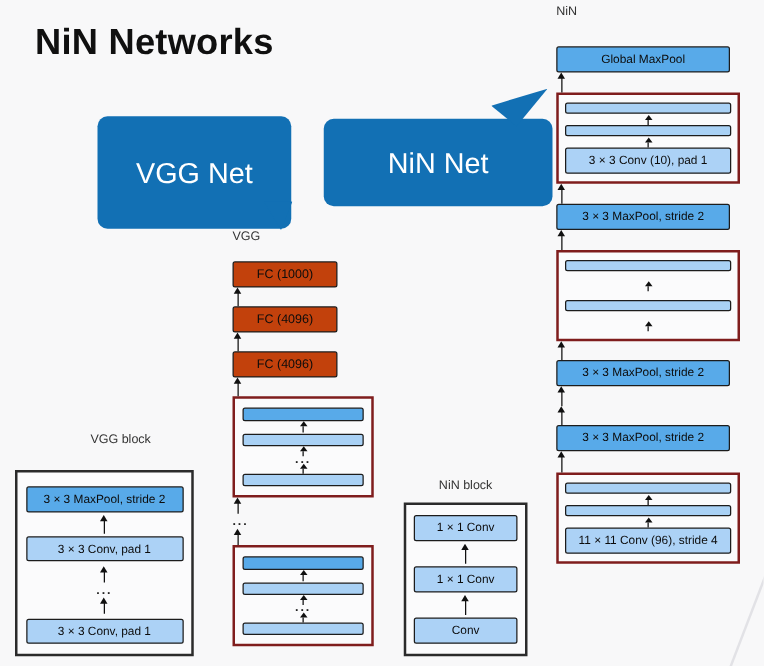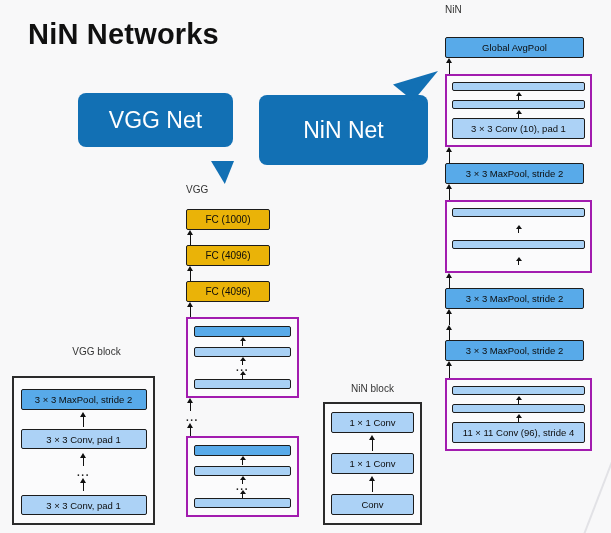--- a/index.html
+++ b/index.html
@@ -4,42 +4,42 @@
 <style>
   * { margin:0; padding:0; box-sizing:border-box; }
   html,body { width:611px; height:533px; }
   body { font-family:"Liberation Sans", sans-serif; background:#f8f8f9; }
   .stage { position:relative; width:611px; height:533px; background:#f8f8f9; overflow:hidden; }
 
   .title { position:absolute; left:28px; top:18px; font-size:29px; font-weight:700; color:#101010; letter-spacing:0.2px; }
 
   
   .bubble { position:absolute; background:#1270b4; border-radius:8px; display:flex; align-items:center; justify-content:center; color:#fff; font-size:23px; }
-  .bubble-vgg { left:78px; top:93px; width:155px; height:54px; }
-  .bubble-nin { left:259px; top:95px; width:169px; height:70px; }
+  .bubble-vgg { left:78px; top:93px; width:155px; height:90px; }
+  .bubble-nin { left:259px; top:95px; width:183px; height:70px; }
   .tail { position:absolute; background:#1270b4; }
   .tail-vgg { left:211px; top:161px; width:23px; height:23px; clip-path:polygon(0 0,100% 0,60% 100%); }
   .tail-nin { left:393px; top:71px; width:45px; height:30px; clip-path:polygon(100% 0,0 45%,45% 100%); }
 
   
   .mini-label { font-size:10px; color:#333; text-align:center; }
 
   
   .node { border:1.3px solid #1c1c1c; border-radius:2px; display:flex; align-items:center; justify-content:center; font-size:9.5px; color:#0c0c0c; white-space:nowrap; flex:none; }
   .fill-pool { background:#58aae9; }
   .fill-conv { background:#acd2f6; }
-  .fill-white { background:#eab308; }
+  .fill-white { background:#c2410c; }
 
   
   .bar { border:1.2px solid #1c1c1c; border-radius:2px; flex:none; }
   .bar-light { background:#a9d1f5; }
   .bar-dark { background:#58aae9; }
 
   
-  .blockbox { border:2px solid #a21caf; background:#fbfbfc; display:flex; flex-direction:column; align-items:center; flex:none; width:100%; }
+  .blockbox { border:2px solid #7f1d1d; background:#fbfbfc; display:flex; flex-direction:column; align-items:center; flex:none; width:100%; }
 
   
   .col { position:absolute; display:flex; flex-direction:column; align-items:flex-start; }
   .col-vgg { left:186px; top:184px; width:113px; }
   .col-nin { left:445px; top:4px;  width:147px; }
 
   
   .arrow { position:relative; width:9px; flex:none; }
   .arrow::before { content:""; position:absolute; left:50%; top:4px; bottom:0; width:1.4px; margin-left:-0.7px; background:#101010; }
   .arrow::after  { content:""; position:absolute; left:50%; top:0; margin-left:-3.6px; width:0; height:0;
@@ -145,21 +145,21 @@
     <div class="node fill-conv">1 × 1 Conv</div>
     <div class="arrow" style="height:16px;margin:2px 0;"></div>
     <div class="node fill-conv">1 × 1 Conv</div>
     <div class="arrow" style="height:16px;margin:2px 0;"></div>
     <div class="node fill-conv">Conv</div>
   </div>
 
   <div class="col col-nin">
     <div class="mini-label col-head">NiN</div>
 
-    <div class="node fill-pool wide-node">Global AvgPool</div>
+    <div class="node fill-pool wide-node">Global MaxPool</div>
     <div class="arrow" style="height:16px;"></div>
 
     <div class="blockbox nin-blk">
       <div class="bar bar-light bar-h9"></div>
       <div class="arrow arrow-sm" style="height:8px;"></div>
       <div class="bar bar-light bar-h9"></div>
       <div class="arrow arrow-sm" style="height:8px;"></div>
       <div class="node fill-conv">3 × 3 Conv (10), pad 1</div>
     </div>
 

